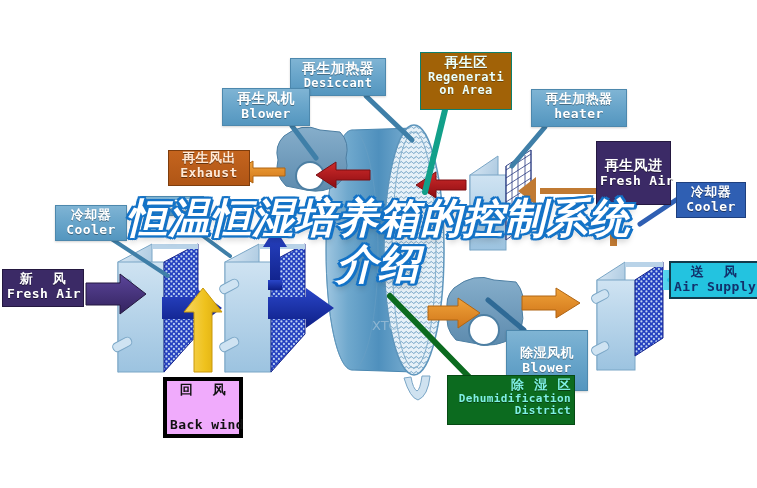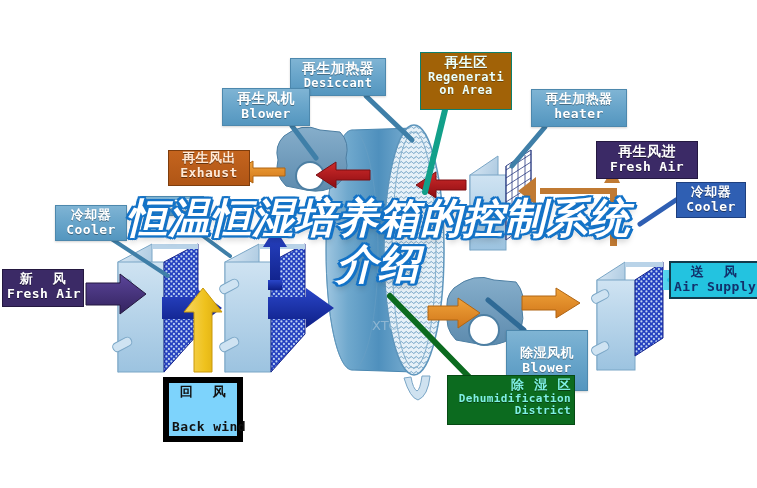--- a/index.html
+++ b/index.html
@@ -68,23 +68,23 @@
   }
   
   .lbl.navyblue{
     background:#2f5fb3;
     color:#ffffff;
     border:1px solid #1e3f7e;
     text-shadow:0 1px 0 rgba(0,0,0,.45);
   }
   
   .lbl.yellow{
-    background:#7dd3fc;
+    background:#f0abfc;
     color:#111111;
-    border:6px solid #000000;
+    border:4px solid #000000;
     text-shadow:none;
   }
   
   .lbl.cyan{
     background:#23c3e0;
     color:#12306b;
     border:2px solid #123a4c;
     text-shadow:none;
   }
   
@@ -328,21 +328,21 @@
     </g>
   </svg>
 
   <div id="labels-layer">
       <div class="lbl steel" style="left: 290px; top: 58px; width: 96px; min-height: 38px; padding: 2px 3px;"><span class="cn" style="font-size: 14px;">再生加热器</span><span class="en" style="font-size: 12px;">Desiccant</span></div>
       <div class="lbl steel" style="left: 222px; top: 88px; width: 88px; min-height: 38px; padding: 2px 3px;"><span class="cn" style="font-size: 14px;">再生风机</span><span class="en" style="font-size: 13px;">Blower</span></div>
       <div class="lbl teal" style="left: 420px; top: 52px; width: 92px; min-height: 58px; padding: 2px 3px;"><span class="cn" style="font-size: 14px;">再生区</span><span class="en" style="font-size: 12px;">Regenerati
 on Area</span></div>
       <div class="lbl steel" style="left: 531px; top: 89px; width: 96px; min-height: 38px; padding: 2px 3px;"><span class="cn" style="font-size: 13px;">再生加热器</span><span class="en" style="font-size: 13px;">heater</span></div>
       <div class="lbl orange" style="left: 168px; top: 150px; width: 82px; min-height: 36px; padding: 0 3px;"><span class="cn" style="font-size: 13px;">再生风出</span><span class="en" style="font-size: 13px;">Exhaust</span></div>
-      <div class="lbl purple" style="left: 596px; top: 141px; width: 102px; min-height: 38px; padding: 2px 3px;"><span class="cn" style="font-size: 14px;">再生风进</span><span class="en" style="font-size: 13px;">Fresh Air</span></div>
+      <div class="lbl purple" style="left: 596px; top: 141px; width: 75px; min-height: 38px; padding: 16px 3px;"><span class="cn" style="font-size: 14px;">再生风进</span><span class="en" style="font-size: 13px;">Fresh Air</span></div>
       <div class="lbl navyblue" style="left: 676px; top: 182px; width: 70px; min-height: 36px; padding: 2px 3px;"><span class="cn" style="font-size: 13px;">冷却器</span><span class="en" style="font-size: 13px;">Cooler</span></div>
       <div class="lbl steel" style="left: 55px; top: 205px; width: 72px; min-height: 36px; padding: 2px 3px;"><span class="cn" style="font-size: 13px;">冷却器</span><span class="en" style="font-size: 13px;">Cooler</span></div>
       <div class="lbl steel" style="left: 142px; top: 196px; width: 62px; min-height: 20px; padding: 2px 3px;"><span class="cn" style="font-size: 12px;">冷却器</span></div>
       <div class="lbl purple" style="left: 2px; top: 269px; width: 82px; min-height: 38px; padding: 2px 4px;"><span class="cn" style="font-size: 13px;">新    风</span><span class="en" style="font-size: 13px;">Fresh Air</span></div>
       <div class="lbl yellow" style="left: 163px; top: 377px; width: 80px; min-height: 36px; padding: 2px 3px;"><span class="cn" style="font-size: 13px;">回    风</span><span class="en" style="font-size: 13px; margin-top: 20px;">Back wind</span></div>
       <div class="lbl steel" style="left: 506px; top: 330px; width: 82px; min-height: 38px; padding: 15px 3px;"><span class="cn" style="font-size: 13px;">除湿风机</span><span class="en" style="font-size: 13px;">Blower</span></div>
       <div class="lbl green" style="left: 447px; top: 375px; width: 128px; min-height: 50px; padding: 2px 3px;"><span class="cn" style="font-size: 13px;">除  湿  区</span><span class="en" style="font-size: 11px;">Dehumidification
 District</span></div>
       <div class="lbl cyan" style="left: 669px; top: 261px; width: 90px; min-height: 38px; padding: 2px 3px;"><span class="cn" style="font-size: 13px;">送    风</span><span class="en" style="font-size: 13px;">Air Supply</span></div>
     </div>

